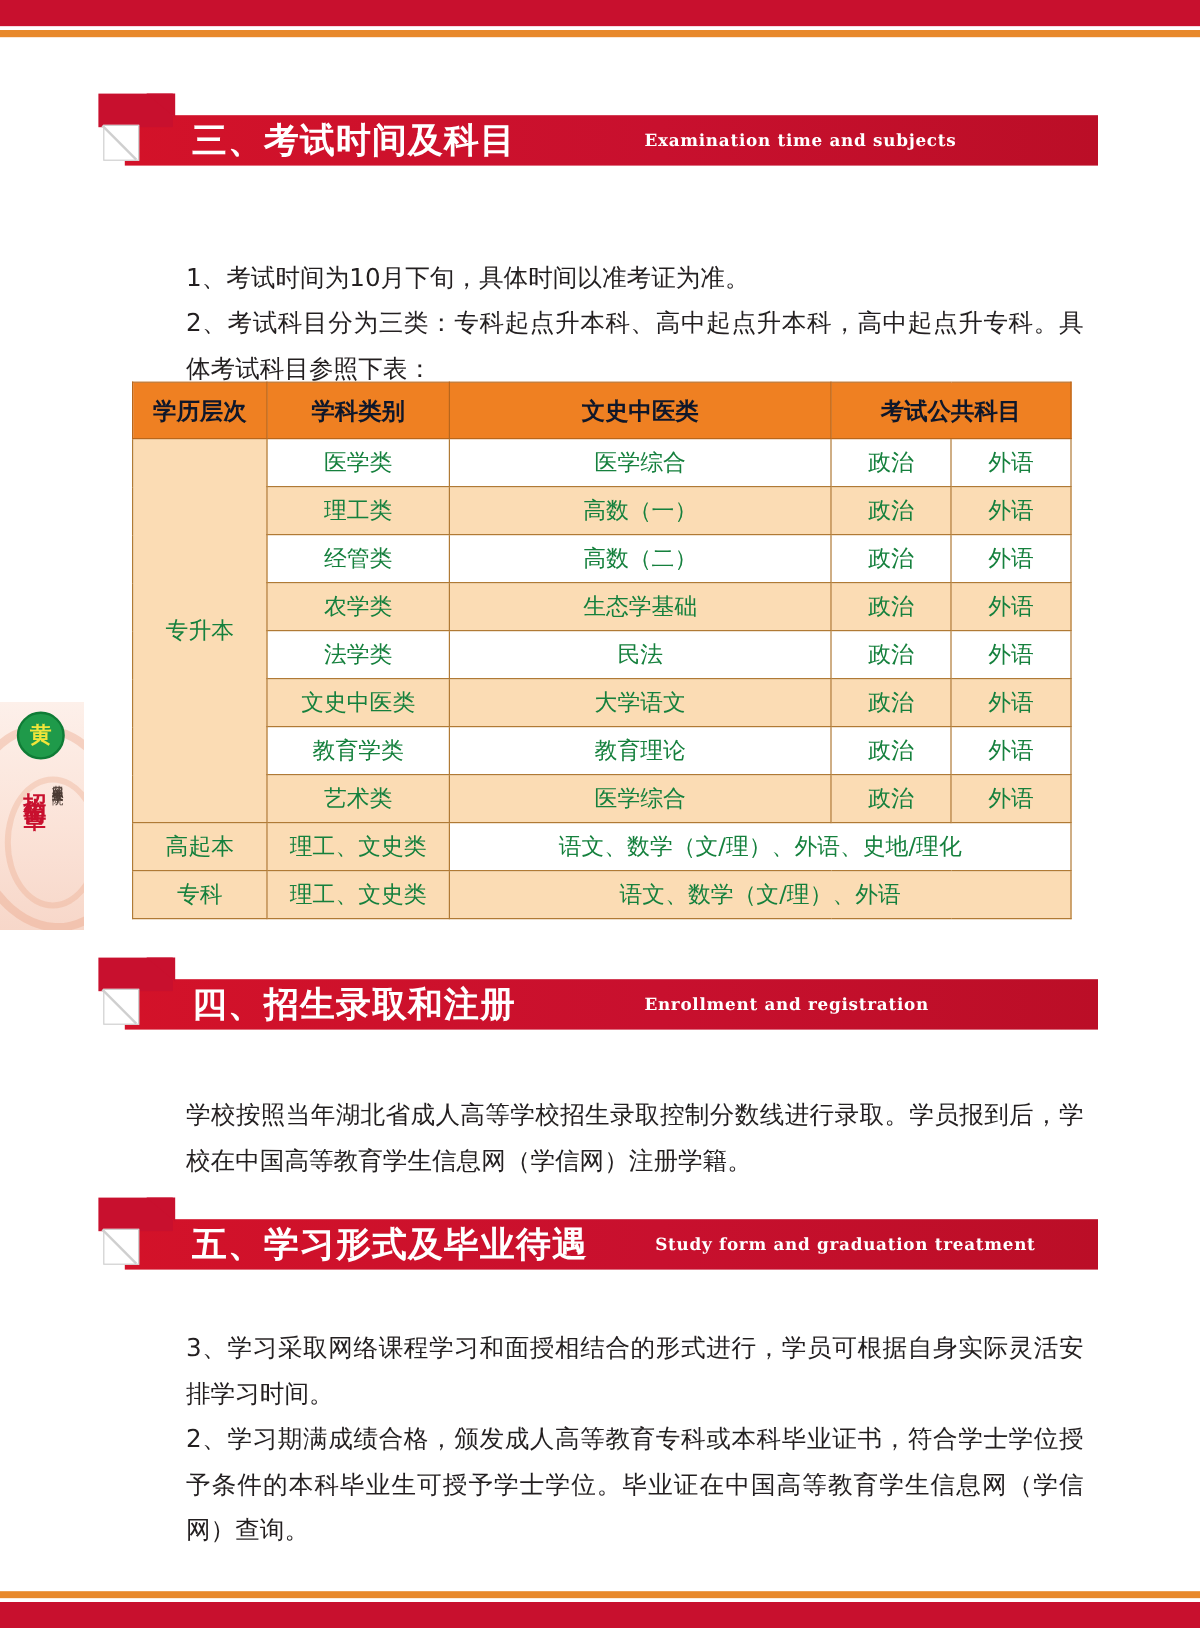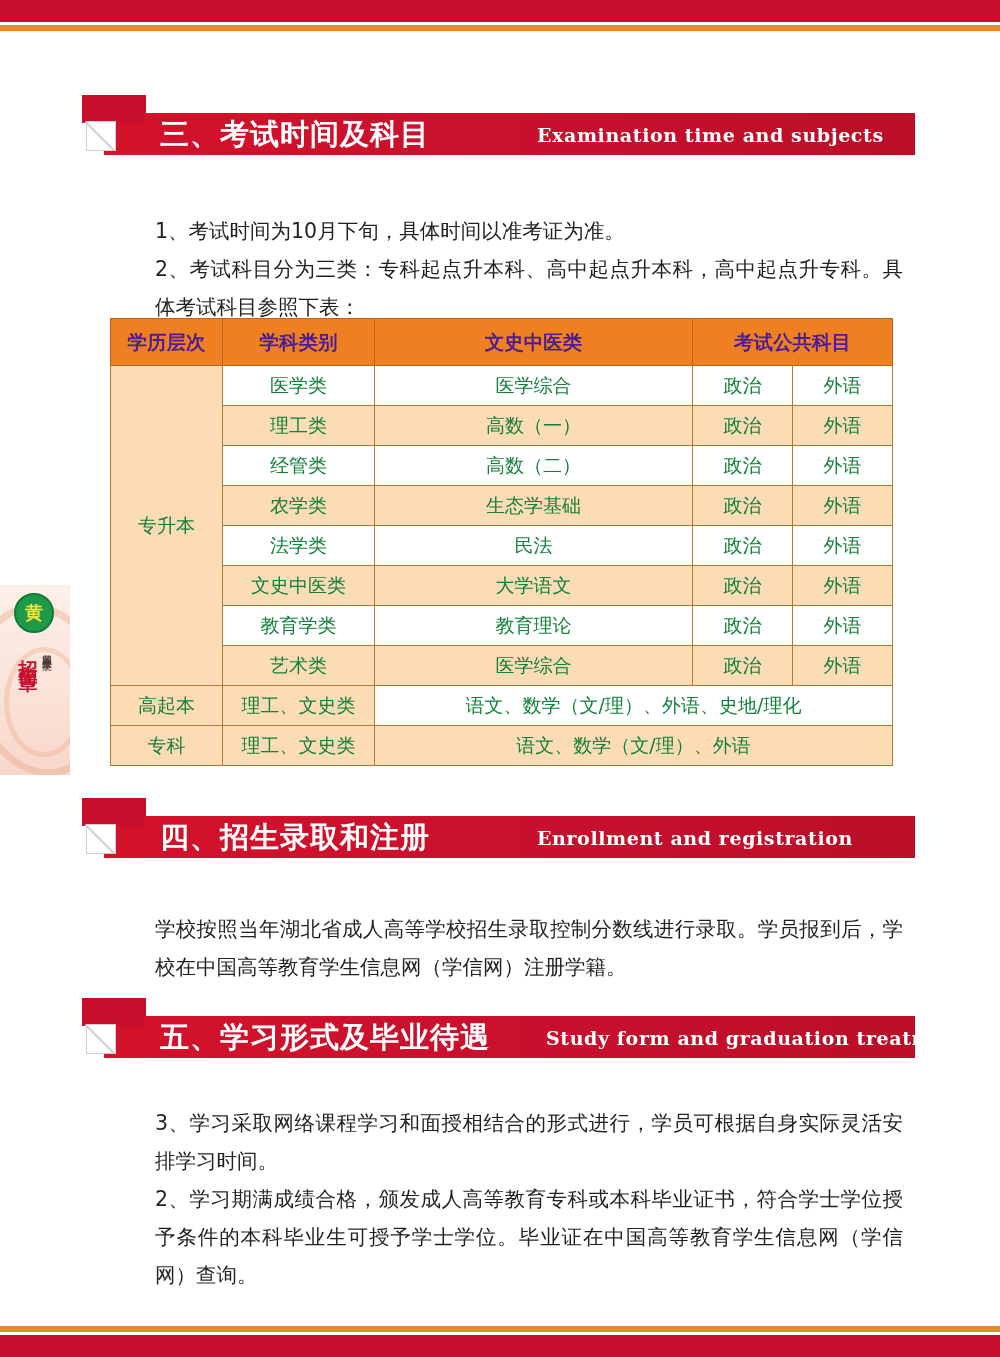--- a/index.html
+++ b/index.html
@@ -176,21 +176,21 @@
     font-weight: bold;
     letter-spacing: 1px;
     line-height: 34px;
     font-family: "DejaVu Sans", "Liberation Sans", sans-serif;
     white-space: nowrap;
   }
   .banner .en {
     position: absolute;
     top: 28px;
     color: #ffffff;
-    font-size: 19px;
+    font-size: 14px;
     font-weight: bold;
     letter-spacing: 0.6px;
     line-height: 24px;
     font-family: "DejaVu Serif", "Liberation Serif", serif;
     white-space: nowrap;
   }
 
   
   .para {
     position: absolute;
@@ -222,21 +222,21 @@
     border: 1px solid #b07a35;
     text-align: center;
     vertical-align: middle;
     font-size: 19px;
     color: #15803d;
     height: 37px;
     font-weight: normal;
   }
   table.subj thead th {
     background: #ef8022;
-    color: #4c1d95;
+    color: #0f172a;
     font-weight: bold;
     font-size: 19.5px;
     height: 44px;
     border-color: #b8661b;
   }
   .r-white td { background: #ffffff; }
   td.lvl { background: #fbdcb4 !important; font-size: 19px; }
   td.tan-cell { background: #fbdcb4 !important; }
   td.white-cell { background: #ffffff !important; }
 </style>
@@ -254,21 +254,21 @@
   <div class="side-tab">
     <div class="swirl"></div>
     <div class="swirl2"></div>
     <div class="side-logo">
       <span class="mark">黄</span>
     </div>
     <div class="side-vert-main">招生简章</div>
     <div class="side-vert-sub">黄冈职业技术学院</div>
   </div>
 
-  <div class="banner" style="top:95px;">
+  <div class="banner" style="top:78px;">
     <div class="bar"></div>
     <div class="tail"></div>
     <div class="notch"></div>
     <div class="sq"></div>
     <div class="cn">三、考试时间及科目</div>
     <div class="en" style="left:455px;">Examination time and subjects</div>
   </div>
 
   <div class="para" style="top:180px;">
     <span class="indent">1、考试时间为10月下旬，具体时间以准考证为准。</span>

